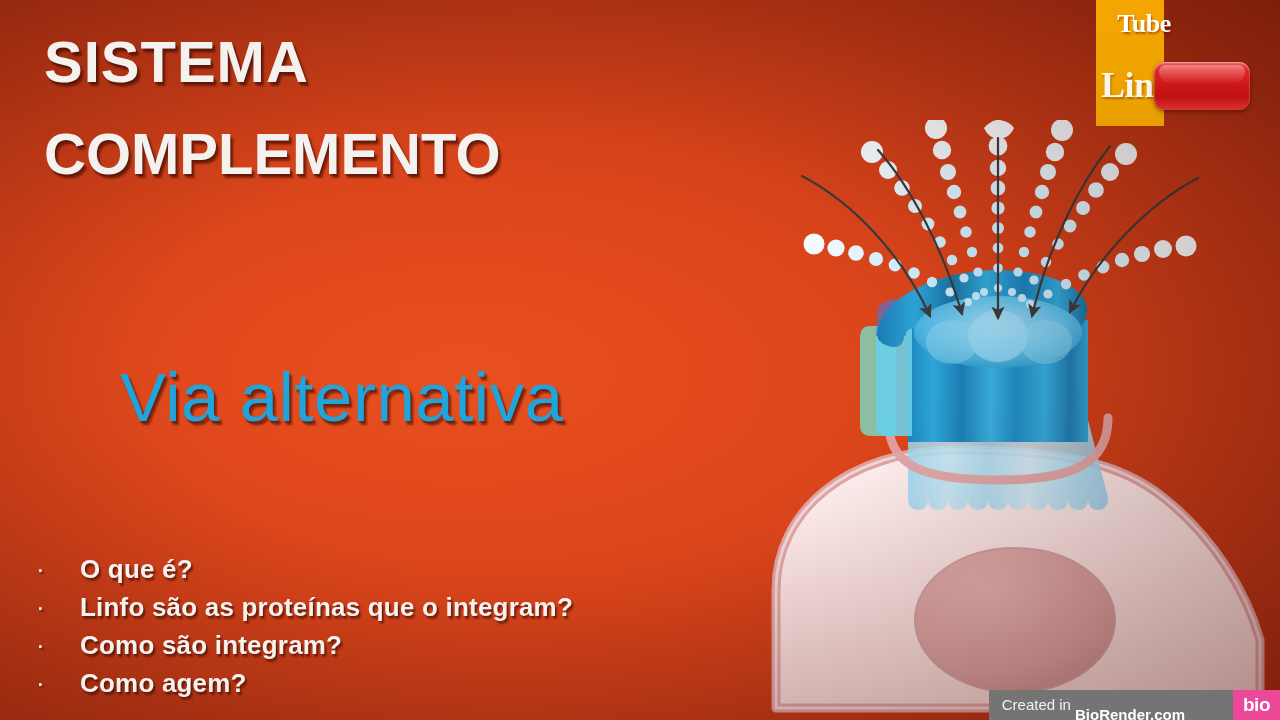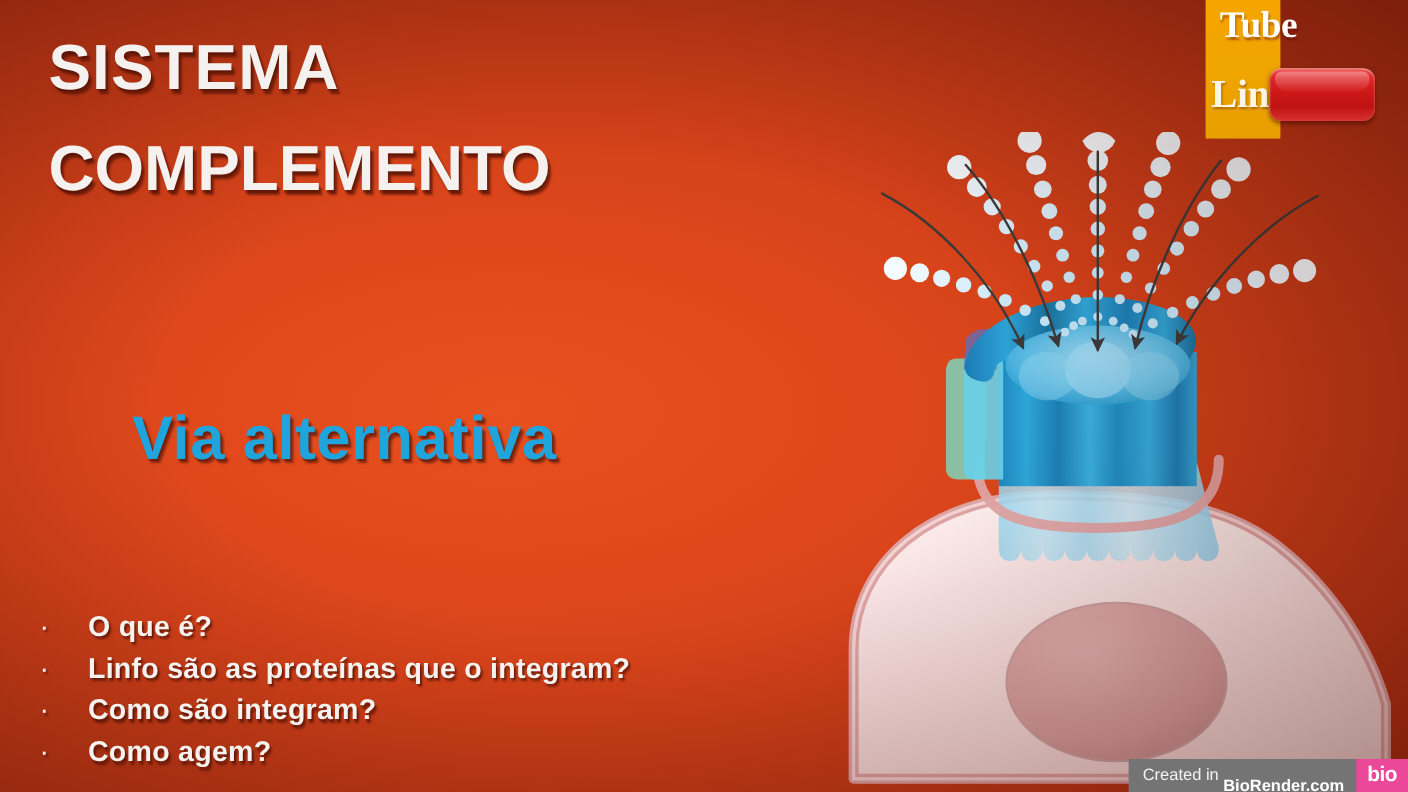--- a/index.html
+++ b/index.html
@@ -49,22 +49,22 @@
       3px 4px 2px rgba(60,10,0,0.55),
       1px 2px 1px rgba(80,20,5,0.45);
     white-space:nowrap;
   }
   #title-line-2 { letter-spacing:0px; }
 
   #subtitle {
     position:absolute;
     left:120px; top:356px;
     font-family:"Liberation Sans", sans-serif;
-    font-weight:bold;
-    font-size:56px;
+    font-weight:normal;
+    font-size:69px;
     line-height:84px;
     letter-spacing:0.5px;
     color:#1fa4dc;
     text-shadow:
       3px 4px 2px rgba(50,8,0,0.50),
       1px 2px 1px rgba(70,15,5,0.35);
     white-space:nowrap;
   }
 
   
@@ -149,36 +149,37 @@
     background:linear-gradient(180deg, rgba(255,255,255,0.36), rgba(255,255,255,0.02));
     pointer-events:none;
   }
   #logo-tube {
     position:absolute;
     left:0; top:0;
     width:96px; height:48px;
     display:flex; align-items:center; justify-content:center;
     font-family:"Liberation Serif", serif;
     font-weight:bold;
-    font-size:34px;
+    font-size:26px;
     color:#ffffff;
     text-shadow:1px 2px 2px rgba(90,0,0,0.45);
     letter-spacing:-0.5px;
     z-index:2;
   }
 
   
   #watermark {
     position:absolute;
     right:0; bottom:0;
     height:30px;
     display:flex;
     align-items:stretch;
     background:#747474;
     font-family:"Liberation Sans", sans-serif;
+    gap:37px;
   }
   #watermark-text {
     display:flex;
     align-items:center;
     padding:0 11px 0 13px;
     color:#f2f2f2;
     font-size:15px;
     line-height:30px;
     white-space:nowrap;
   }

